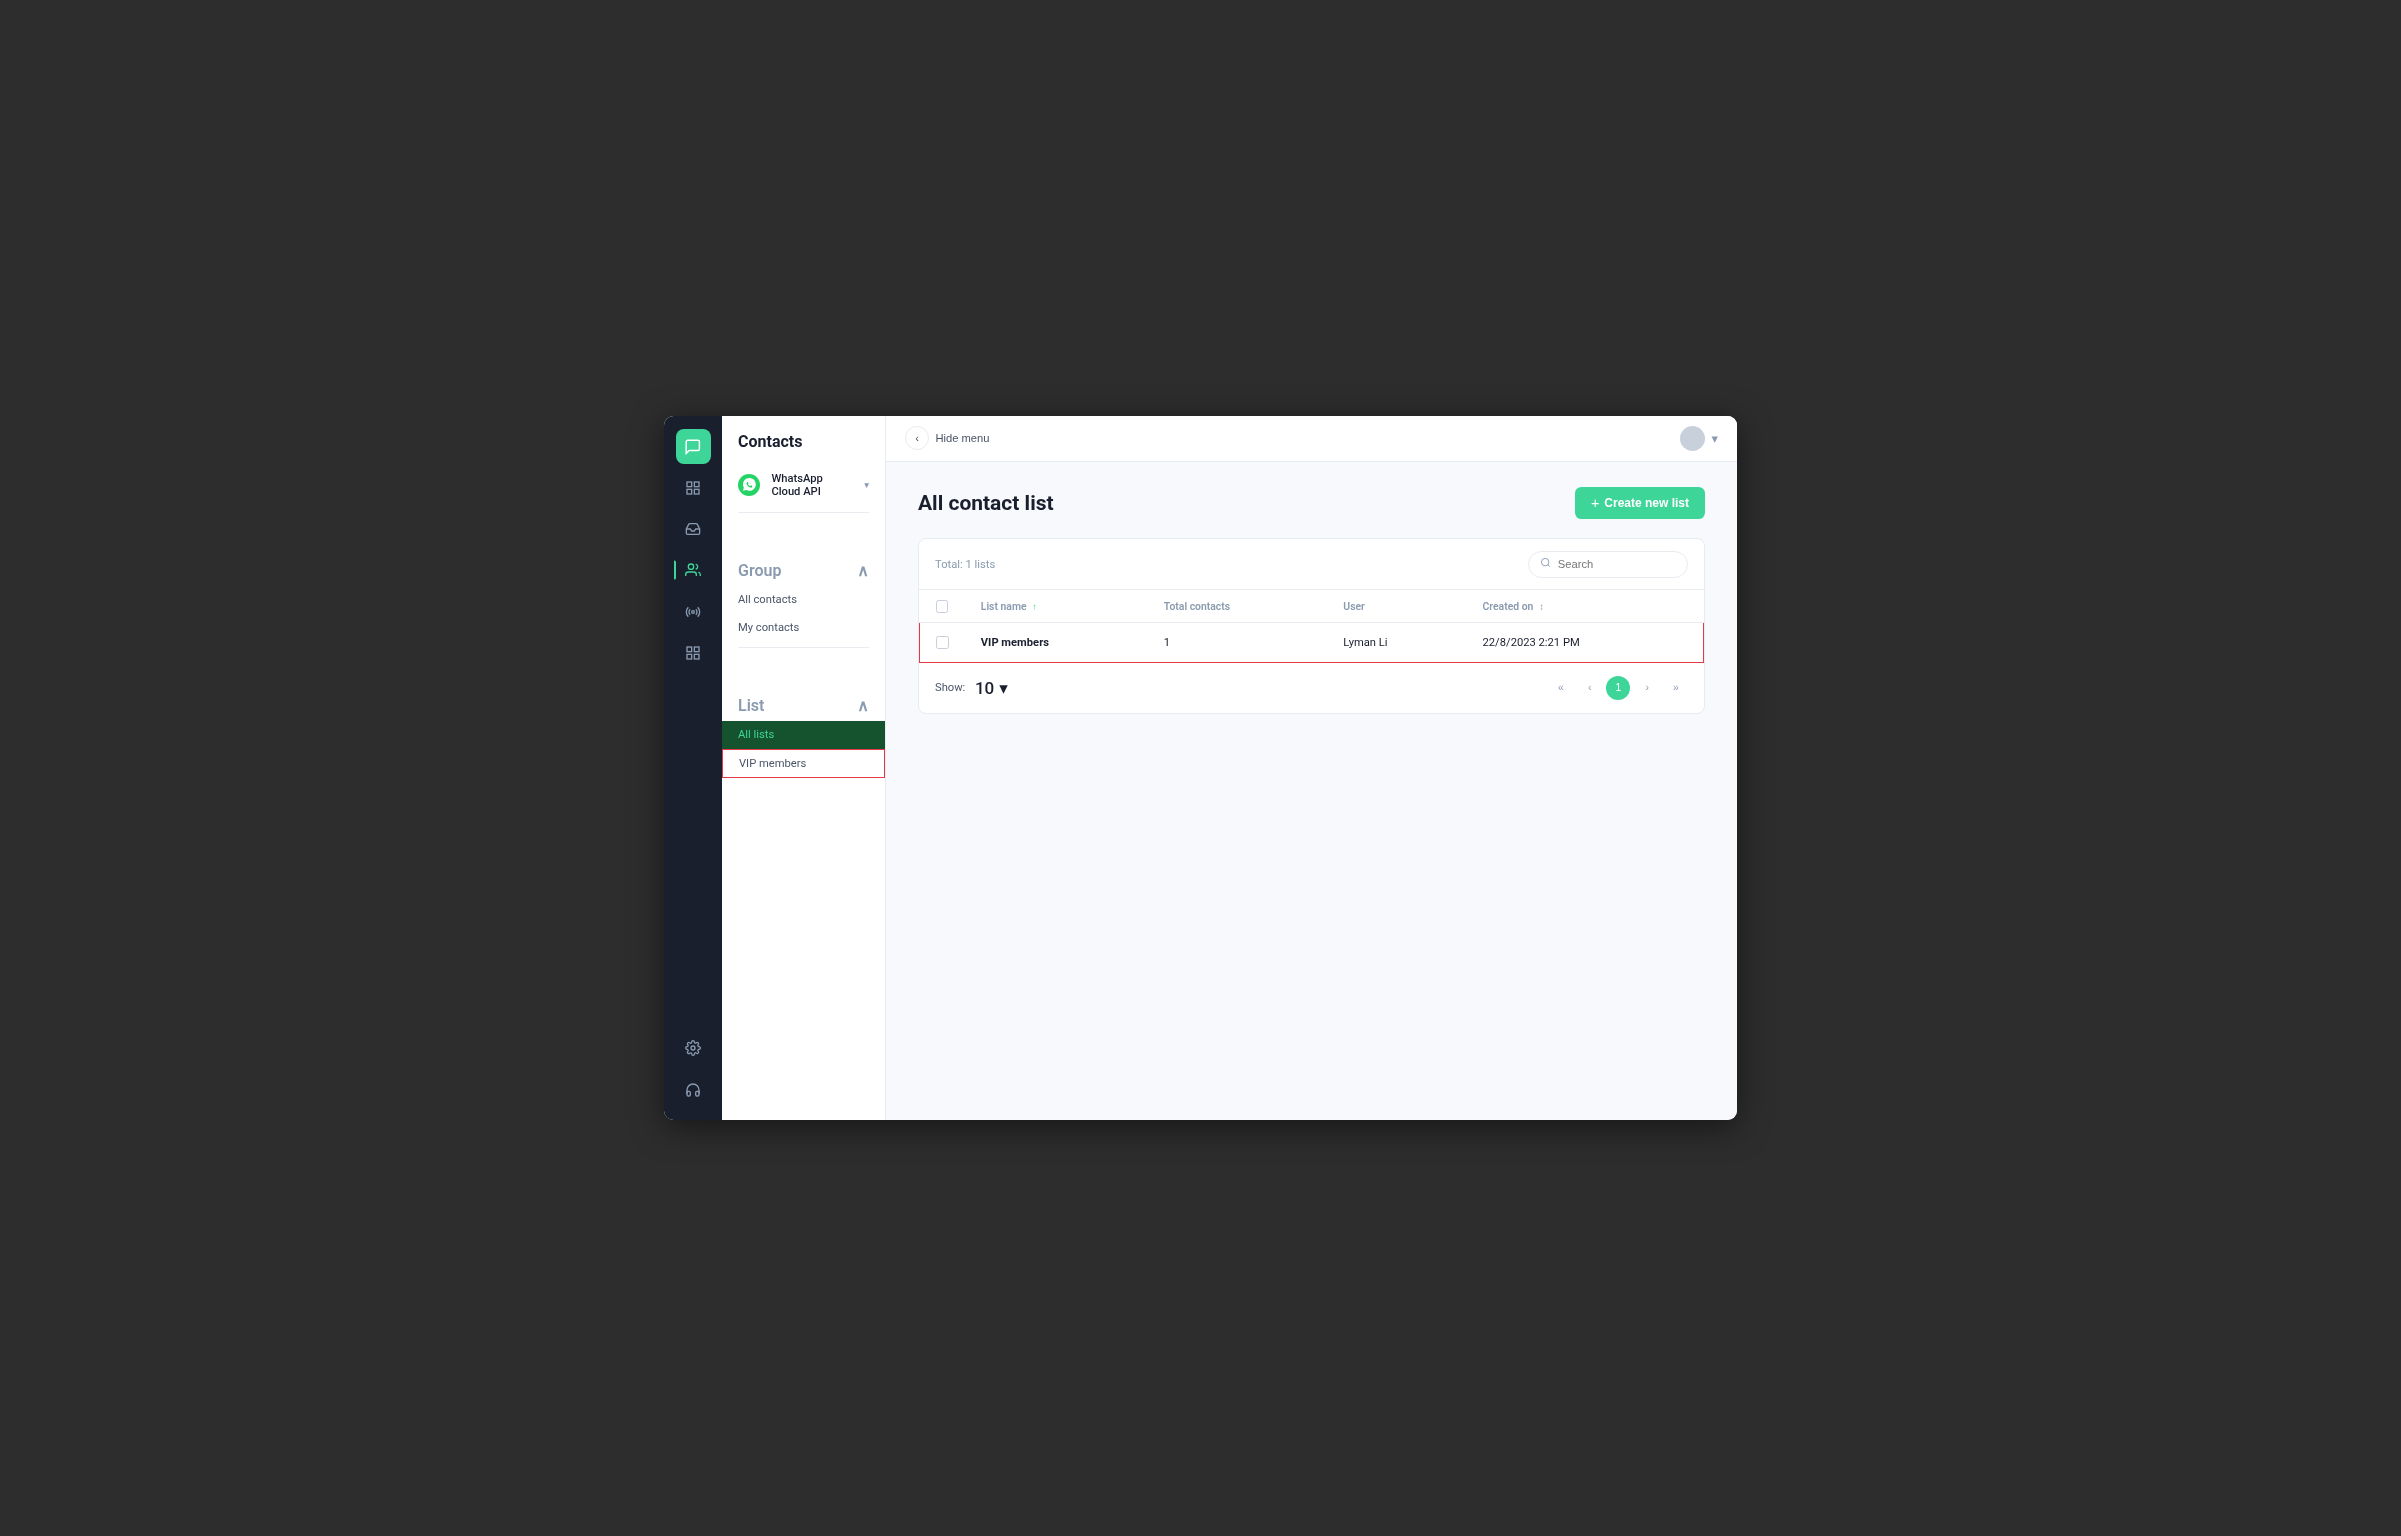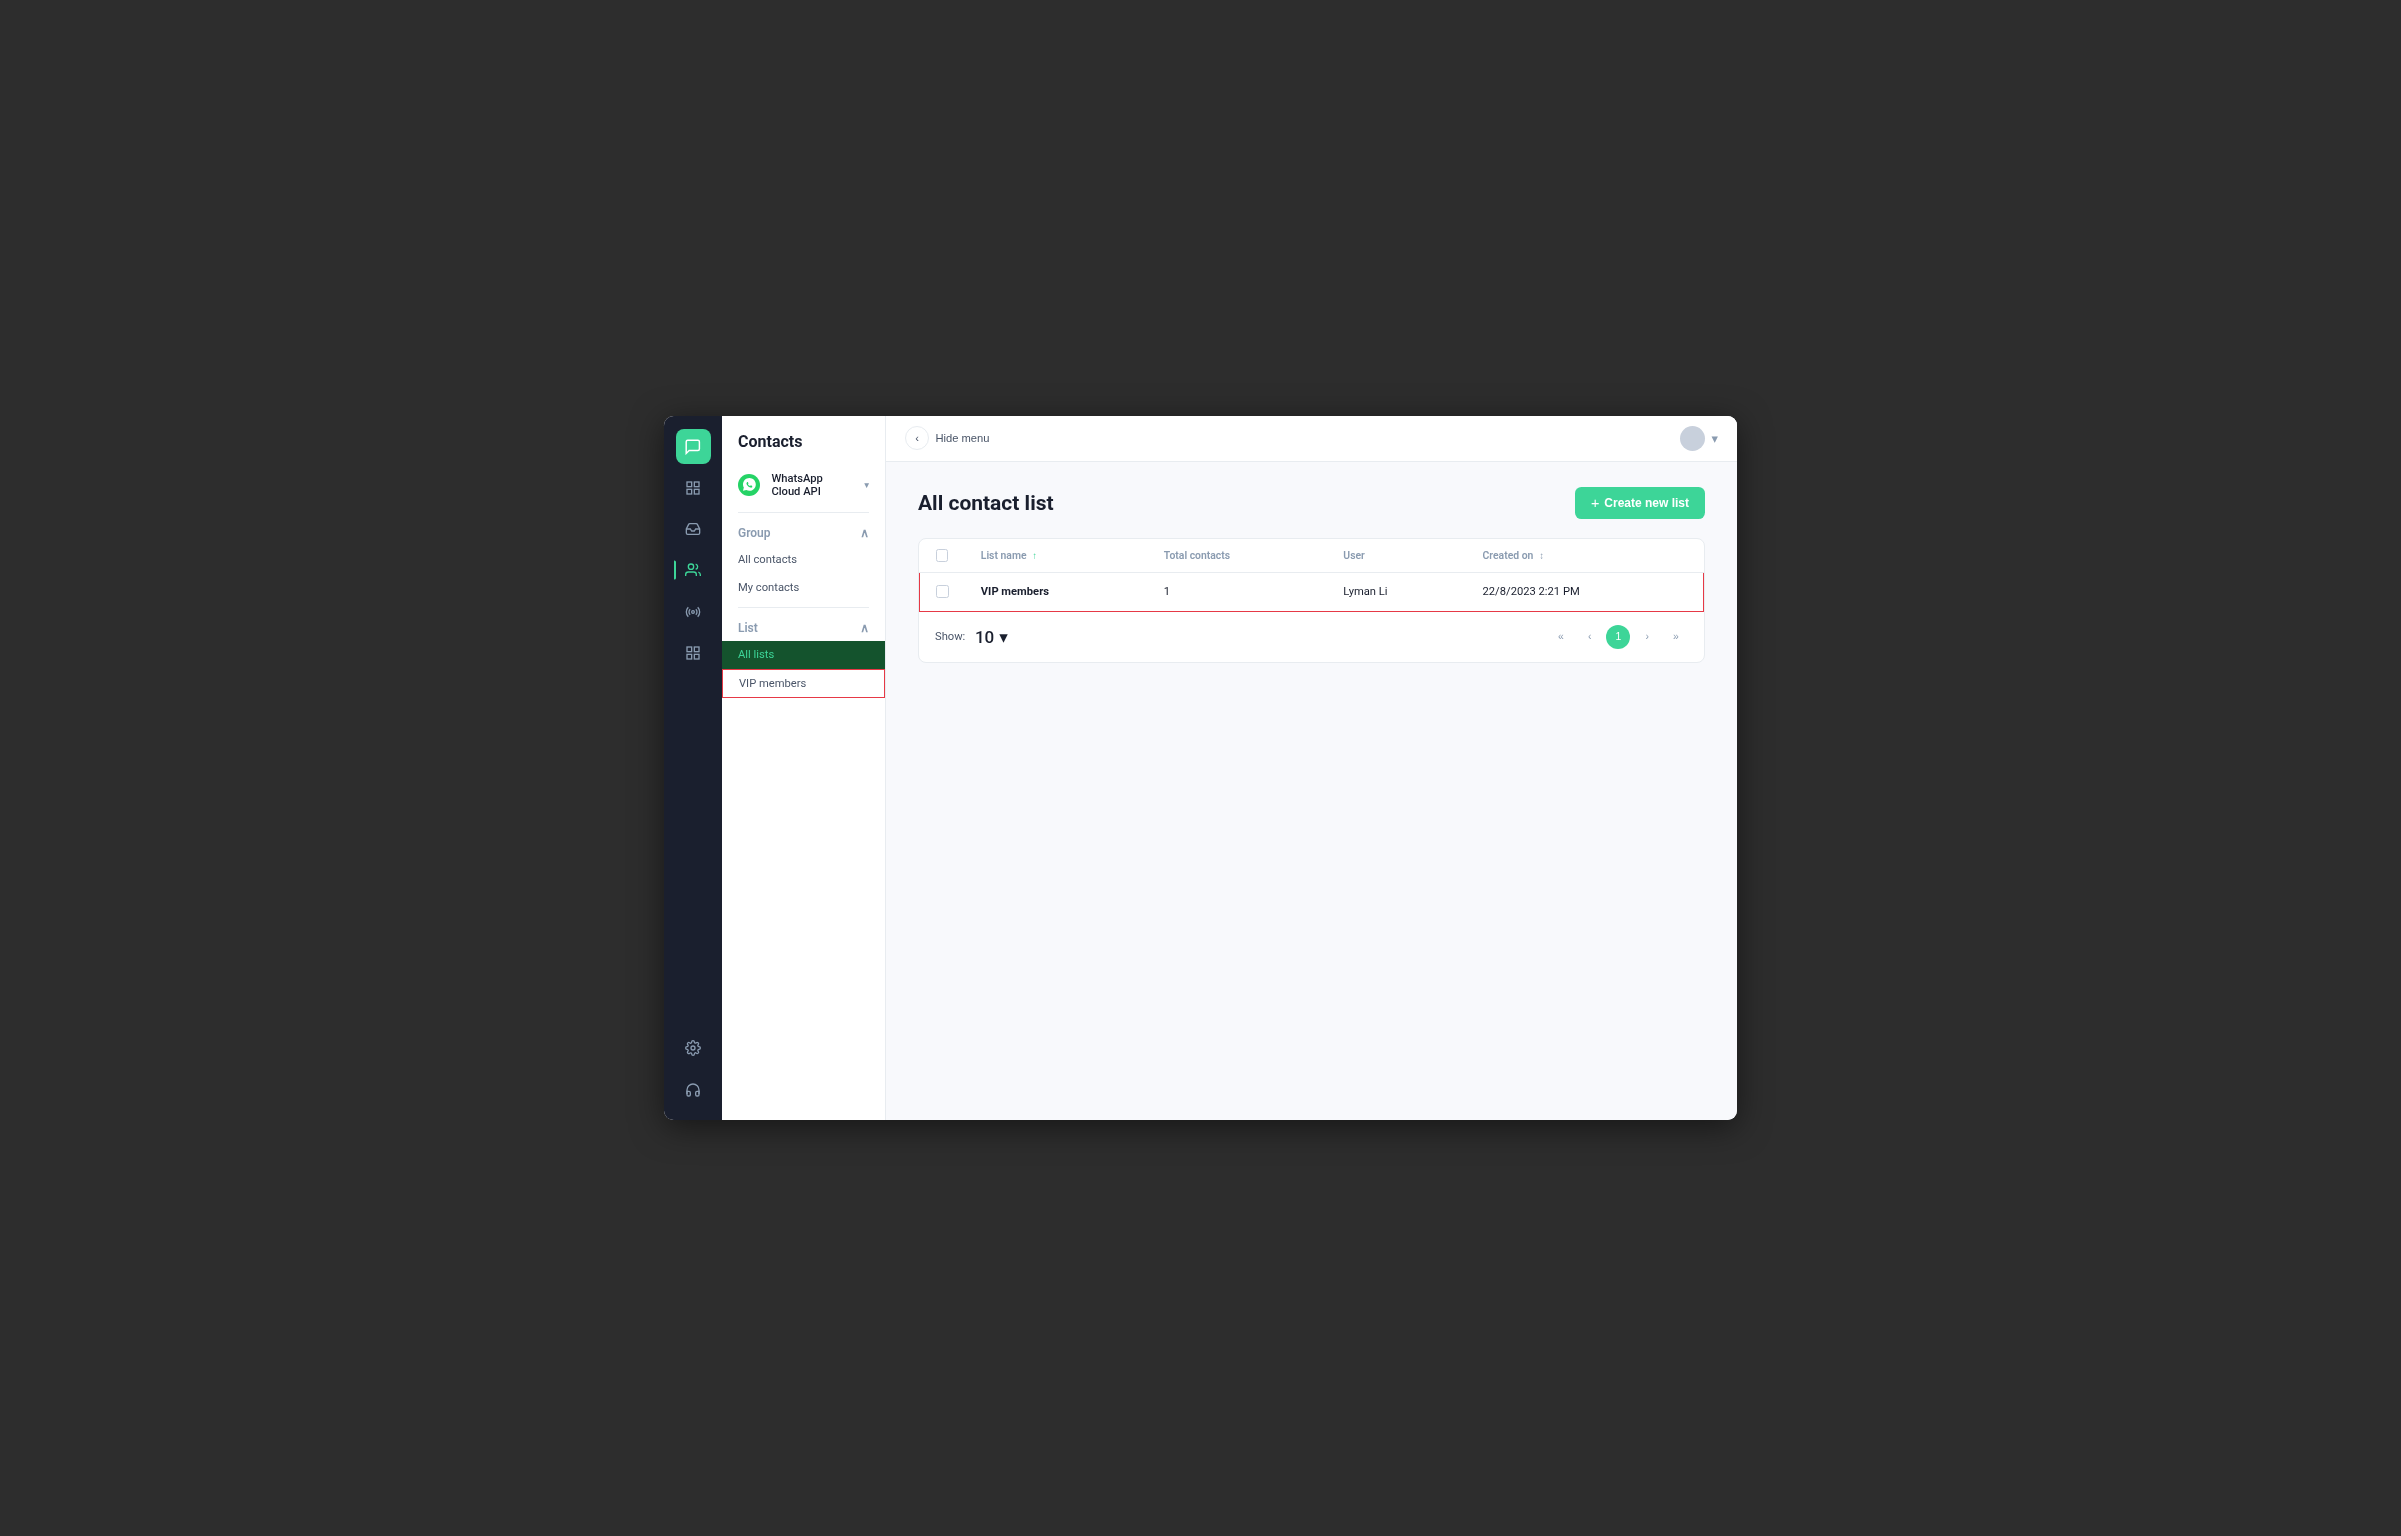--- a/index.html
+++ b/index.html
@@ -102,24 +102,25 @@
     .sidebar-divider {
       height: 0.8px;
       background: #e8ecf0;
       margin: 6.4px 16px;
     }
     .sidebar-section-header {
       display: flex;
       align-items: flex-start;
       justify-content: space-between;
       padding: 6.4px 16px;
-      font-size: 12px;
+      font-size: 16px;
       font-weight: 600;
       color: #8a9bb0;
       cursor: pointer;
+      margin-top: 35px;
     }
     .sidebar-nav-item {
       padding: 7.2px 16px;
       font-size: 11.2px;
       color: #4a5568;
       cursor: pointer;
       border-radius: 0;
     }
     .sidebar-nav-item.active {
       color: #3dd598;
@@ -440,20 +441,32 @@
     <div class="page-area">
       <div class="page-header">
         <h1 class="page-title">All contact list</h1>
         <button class="create-btn">
           <span style="font-size:14.4px;font-weight:300;">+</span>
           <span>Create new list</span>
         </button>
       </div>
 
       <div class="table-card">
+        <div class="table-top-bar">
+          <span class="total-label">Total: 1 lists</span>
+          <div class="search-box">
+            <span class="search-icon-small">
+              <svg width="11.2" height="11.2" viewBox="0 0 24 24" fill="none" stroke="#8a9bb0" stroke-width="2">
+                <circle cx="11" cy="11" r="8"></circle>
+                <path d="M21 21l-4.35-4.35"></path>
+              </svg>
+            </span>
+            <input type="text" placeholder="Search" style="">
+          </div>
+        </div>
 
         <table>
           <thead>
             <tr>
               <th class="checkbox-cell">
                 <div class="cb"></div>
               </th>
               <th>
                 <span>List name</span>
                 <span class="sort-icon">↑</span>

